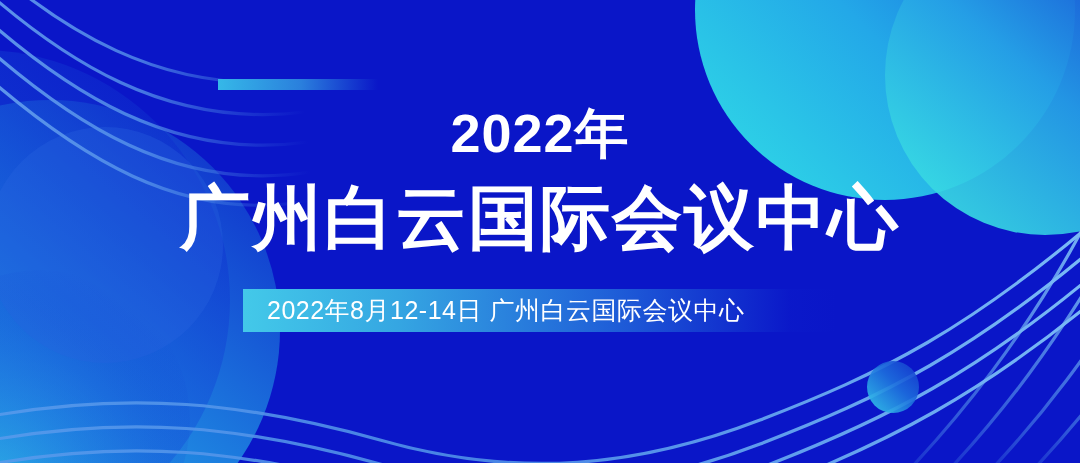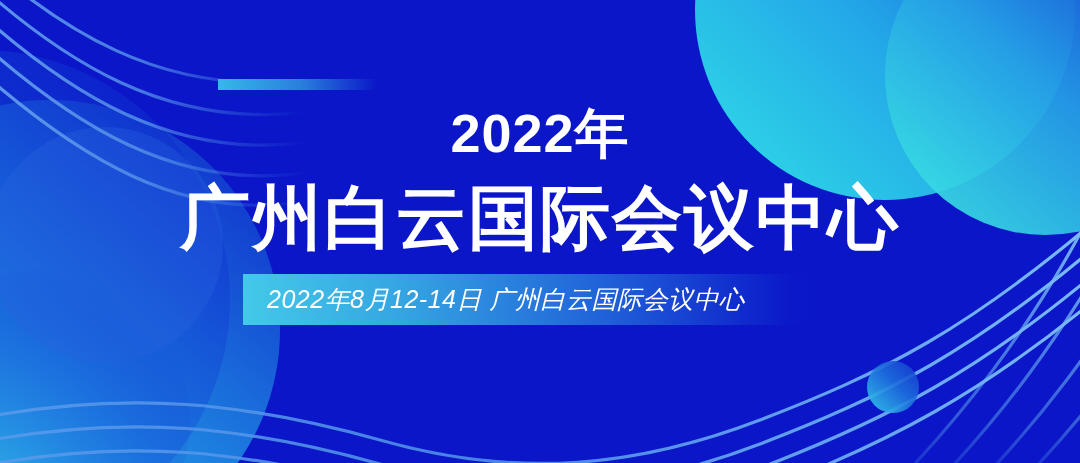--- a/index.html
+++ b/index.html
@@ -69,27 +69,26 @@
     font-size: 70px;
     line-height: 80px;
     font-weight: 700;
     letter-spacing: 2px;
     white-space: nowrap;
   }
 
   .subtitle-bar {
     position: absolute;
     left: 243px;
-    top: 274px;
+    top: 289px;
     width: 594px;
-    height: 51px;
+    height: 43px;
     background: linear-gradient(90deg, #43c9e9 0%, #35a6e2 26%, #1f5fd8 62%, rgba(13,32,205,0.25) 92%, rgba(10,22,200,0) 100%);
     display: flex;
     align-items: center;
-    font-style: italic;
   }
 
   .subtitle-text {
     color: #ffffff;
     font-size: 25px;
     line-height: 51px;
     font-weight: 400;
     letter-spacing: 0.5px;
     white-space: nowrap;
     padding-left: 24px;

